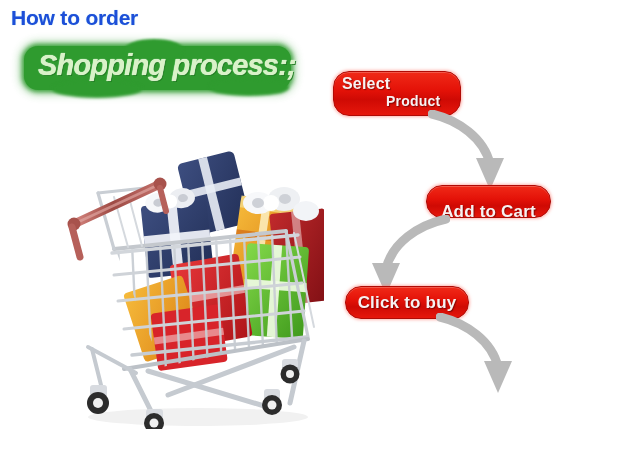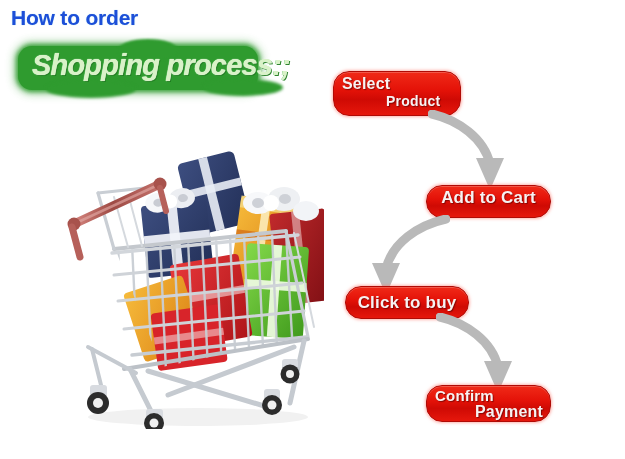--- a/index.html
+++ b/index.html
@@ -27,23 +27,23 @@
     font-weight: bold;
     letter-spacing: -0.2px;
     color: #1d4ed8;
     text-shadow: 0 0 1px rgba(53,165,218,0.55);
     white-space: nowrap;
   }
 
   
   #banner {
     position: absolute;
-    left: 18px;
+    left: 24px;
     top: 46px;
-    width: 240px;
+    width: 267px;
     height: 44px;
   }
   #banner-bg {
     position: absolute;
     inset: 0;
     background: #2f9b2f;
     border-radius: 14px;
     filter: blur(0.4px);
     box-shadow:
       0 0 4px 2px rgba(47,155,47,0.85),
@@ -129,21 +129,21 @@
   }
   #btn-select .l1 { left: 8px;  top: 3px;  font-size: 16px; }
   #btn-select .l2 { left: 52px; top: 21px; font-size: 14px; }
 
   
   #btn-cart {
     left: 426px; top: 185px;
     width: 125px; height: 33px;
   }
   #btn-cart .l1 {
-    left: 0; right: 0; top: 2px;
+    left: 0; right: 0; top: 16px;
     text-align: center; font-size: 17px;
   }
 
   
   #btn-click {
     left: 345px; top: 286px;
     width: 124px; height: 33px;
   }
   #btn-click .l1 {
     left: 0; right: 0; top: 6px;
@@ -387,18 +387,14 @@
 
   <div class="flow-btn" id="btn-click">
     <span class="line l1">Click to buy</span>
   </div>
 
   <svg class="arrow-svg" id="arrow-3" viewBox="0 0 92 82">
     <path d="M4 4 C 30 10, 56 28, 62 54" stroke="#b9b9b9" stroke-width="9" fill="none" stroke-linecap="round"></path>
     <path d="M48 48 L76 48 L62 80 Z" fill="#b9b9b9"></path>
   </svg>
 
-  <div class="flow-btn" id="btn-confirm">
-    <span class="line l1">Confirm</span>
-    <span class="line l2">Payment</span>
-  </div>
 
 </div>
 
 </body></html>

